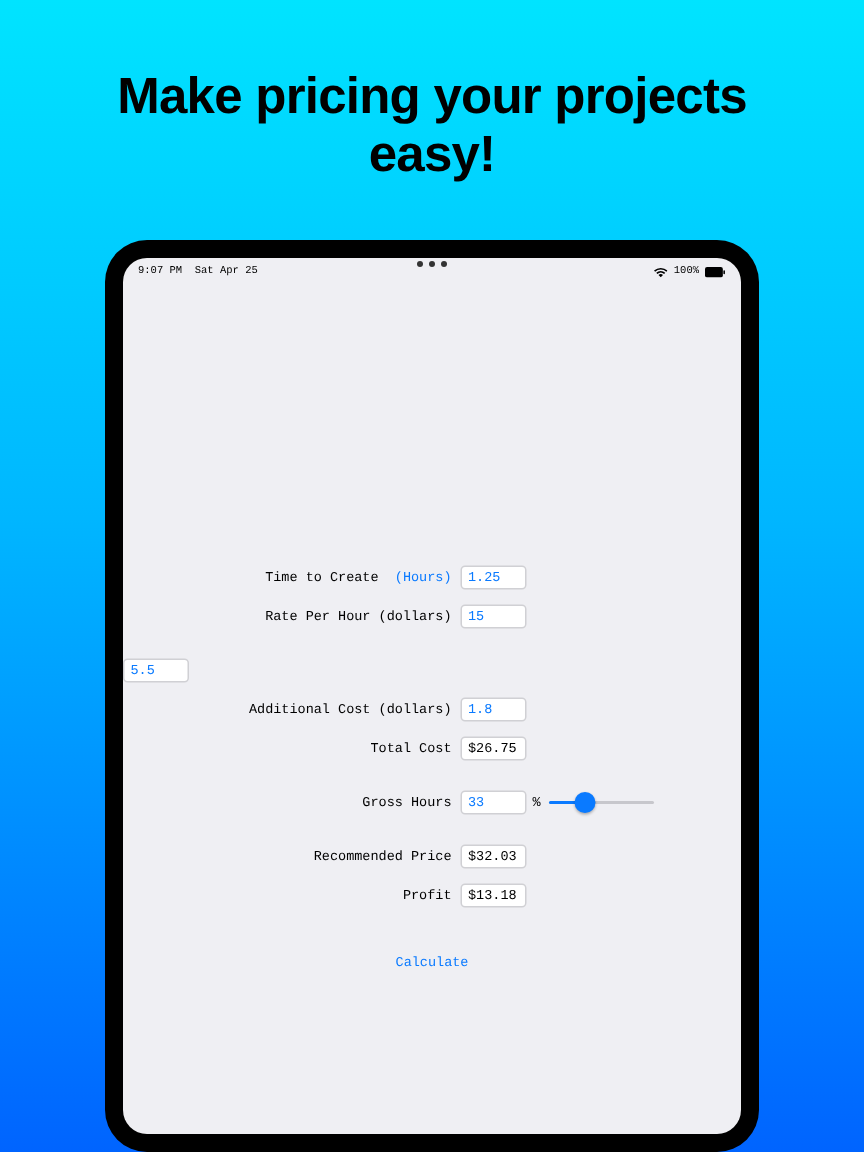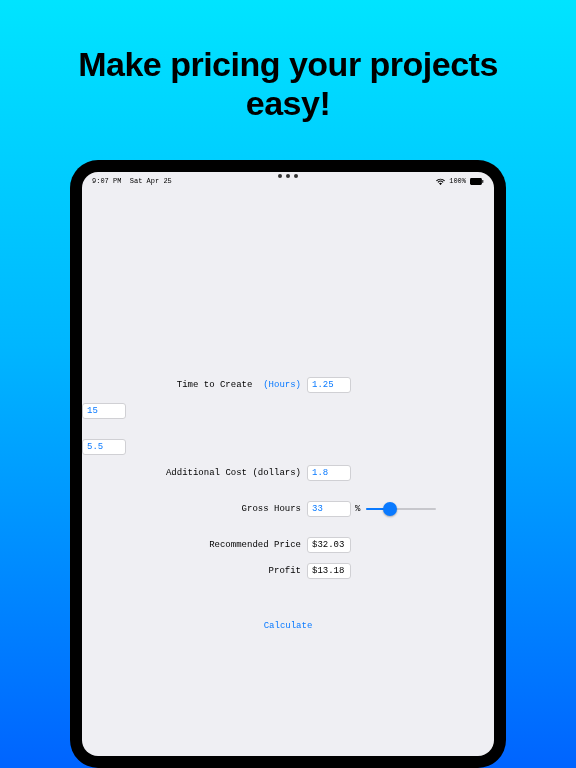--- a/index.html
+++ b/index.html
@@ -127,21 +127,21 @@
     width: 14px;
     height: 14px;
     border-radius: 50%;
     background: #0a7aff;
     top: 1px;
     transform: translateX(-50%);
     box-shadow: 0 1px 2px rgba(0,0,0,0.3);
   }
   .calculate {
     text-align: center;
-    margin-top: 42px;
+    margin-top: 32px;
     color: #0a7aff;
     font-size: 9px;
   }
   .gap { height: 10px; }
 </style>
 </head>
 <body>
 
 <div class="headline">
   <div>Make pricing your projects</div>
@@ -179,34 +179,39 @@
     <div class="form">
 
       <div class="row">
         <div class="label">
           <span>Time to Create</span>&nbsp;&nbsp;<span class="unit">(Hours)</span>
         </div>
         <div class="field">1.25</div>
       </div>
 
       <div class="row">
+        <div class="label">Rate Per Hour (dollars)</div>
         <div class="field">15</div>
       </div>
 
       <div class="gap"></div>
 
       <div class="row">
         <div class="field">5.5</div>
       </div>
 
       <div class="row">
         <div class="label">Additional Cost (dollars)</div>
         <div class="field">1.8</div>
       </div>
 
+      <div class="row">
+        <div class="label">Total Cost</div>
+        <div class="field readonly">$26.75</div>
+      </div>
 
       <div class="gap"></div>
 
       <div class="row">
         <div class="label">Gross Hours</div>
         <div class="field">33</div>
         <span class="pct">%</span>
         <div class="slider">
           <div class="slider-track"></div>
           <div class="slider-fill" id="slider-fill" style="width: 33%;"></div>

